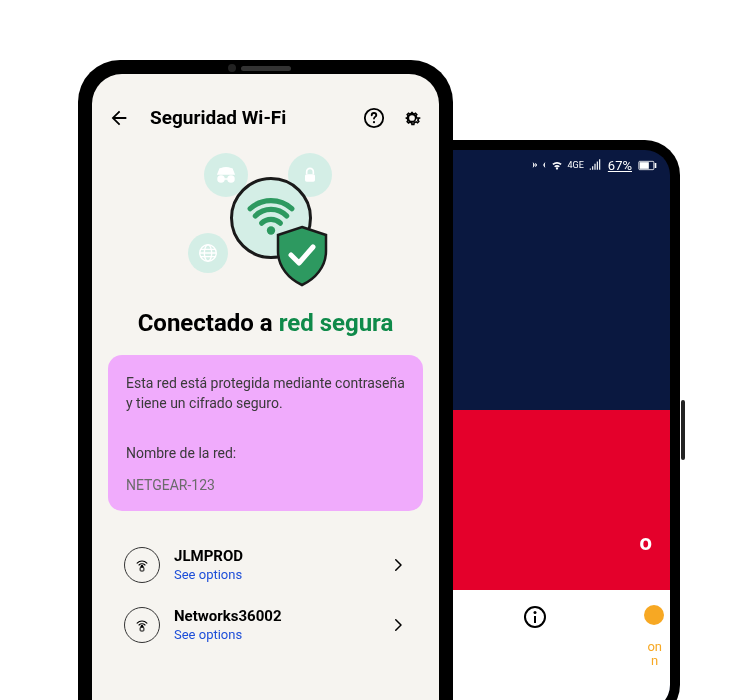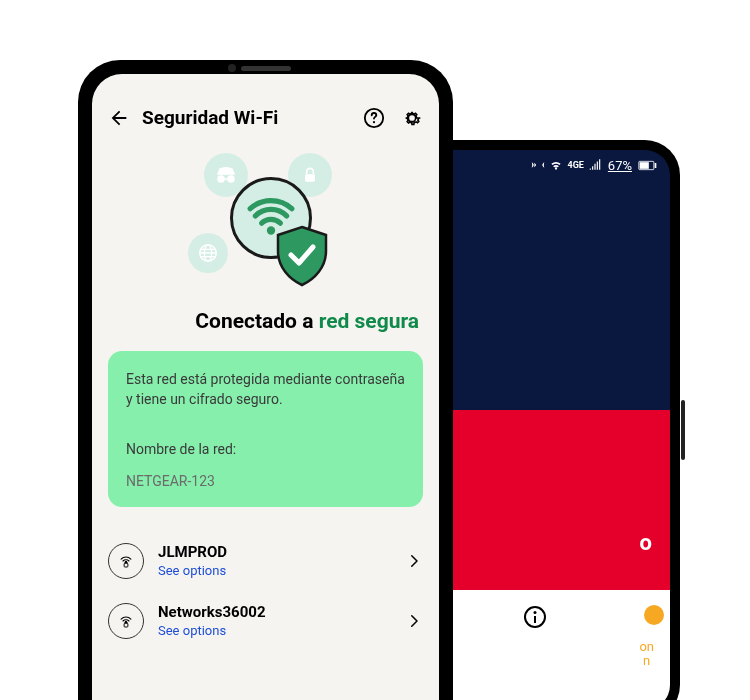--- a/index.html
+++ b/index.html
@@ -77,21 +77,21 @@
     .orange-text {
       position: absolute;
       top: 380px;
       right: 18px;
       color: #fff;
       font-weight: 700;
       font-size: 22px;
     }
     .right-edge-text {
       position: absolute;
-      right: 16px;
+      right: 8px;
       top: 490px;
       color: #f7a823;
       font-size: 13px;
       line-height: 14px;
       text-align: center;
       margin-left: 16px;
     }
     .right-circle {
       position: absolute;
       right: 6px;
@@ -138,21 +138,21 @@
       width: 8px;
       height: 8px;
       border-radius: 50%;
       background: #222;
     }
 
     .app-header {
       display: flex;
       align-items: center;
       padding: 32px 16px 12px 16px;
-      gap: 12px;
+      gap: 20px;
     }
     .back-arrow { width: 22px; height: 22px; }
     .header-title { font-size: 19px; font-weight: 700; color: #000; flex: 1; }
     .header-icons { display: flex; gap: 16px; align-items: center; }
     .header-icons svg { width: 22px; height: 22px; }
 
     .hero-graphic {
       display: flex;
       justify-content: center;
       padding: 10px 0 18px 0;
@@ -189,39 +189,39 @@
     }
     .shield-badge {
       position: absolute;
       bottom: 4px;
       right: 36px;
       width: 56px;
       height: 62px;
     }
 
     .status-title {
-      text-align: right;
-      font-size: 21px;
+      text-align: center;
+      font-size: 24px;
       font-weight: 700;
       color: #000;
       padding: 0 20px;
     }
     .status-highlight { color: #0f8a4a; }
 
     .info-card {
       margin: 18px 16px;
-      background: #86efac;
+      background: #f0abfc;
       border-radius: 14px;
       padding: 18px 18px;
     }
     .info-text { font-size: 14px; color: #3a3a3a; line-height: 1.45; }
     .info-label { font-size: 14px; color: #3a3a3a; margin-top: 31px; }
     .info-value { font-size: 14px; color: #6b6b6b; margin-top: 16px; }
 
-    .network-list { padding: 6px 0; }
+    .network-list { padding: 6px 16px; }
     .network-item {
       display: flex;
       align-items: center;
       padding: 12px 16px;
       gap: 14px;
     }
     .net-icon-wrap {
       width: 36px;
       height: 36px;
       border-radius: 50%;
@@ -244,21 +244,21 @@
   <div class="phone-back-side-btn"></div>
   <div class="phone-back-screen">
     <div class="status-bar-back">
       <div class="status-icons">
         <svg viewBox="0 0 24 24">
             <path fill="#fff" d="M2 8l2 4-2 4M22 8l-2 4 2 4M6 15l2-3-2-3" stroke="#fff" stroke-width="1.5"></path>
           </svg>
         <svg viewBox="0 0 24 24">
             <path fill="#fff" d="M12 20a2 2 0 100-4 2 2 0 000 4zm-5-6a8 8 0 0110 0l-2 2a5 5 0 00-6 0zm-3-4a13 13 0 0116 0l-2 2a10 10 0 00-12 0z"></path>
           </svg>
-        <span style="font-size:9px;color:#fff;font-weight:700">4GE</span>
+        <span style="font-size:9px;color:#fff;font-weight:400">4GE</span>
         <svg viewBox="0 0 24 24">
             <path fill="#fff" d="M3 18h2v2H3zm4-4h2v6H7zm4-4h2v10h-2zm4-4h2v14h-2zm4-4h2v18h-2z"></path>
           </svg>
       </div>
       <span class="battery-pct">67%</span>
       <svg viewBox="0 0 24 12" width="20" height="11">
           <rect x="1" y="1" width="18" height="10" rx="1" fill="none" stroke="#fff"></rect>
           <rect x="2" y="2" width="11" height="8" fill="#fff"></rect>
           <rect x="20" y="3" width="2" height="6" fill="#fff"></rect>
         </svg>

